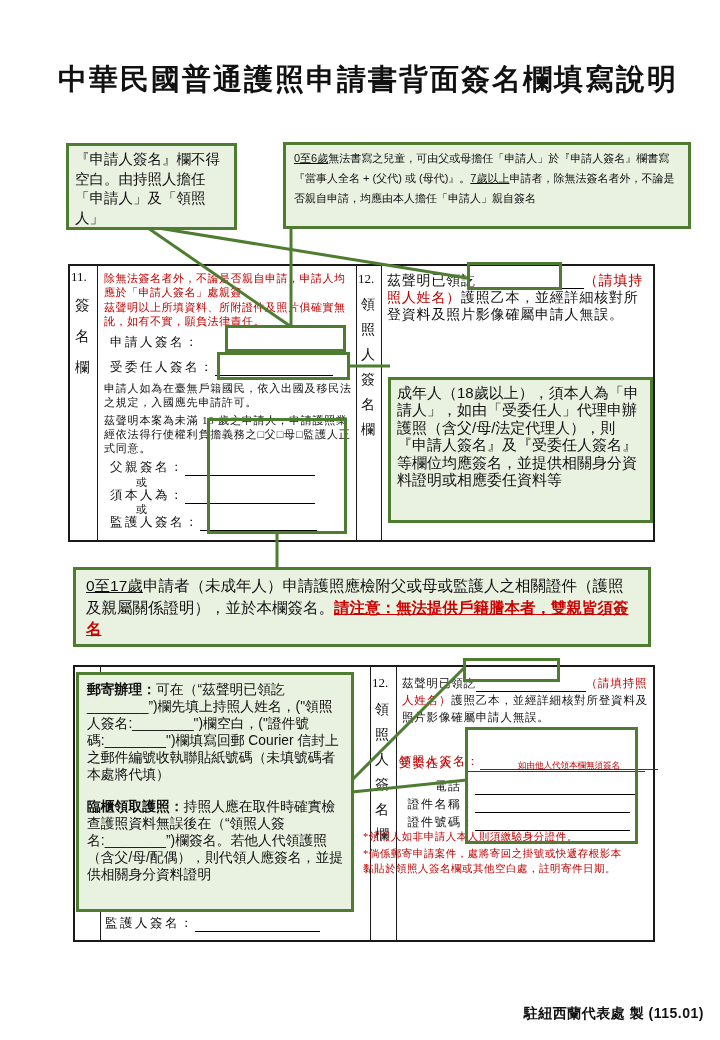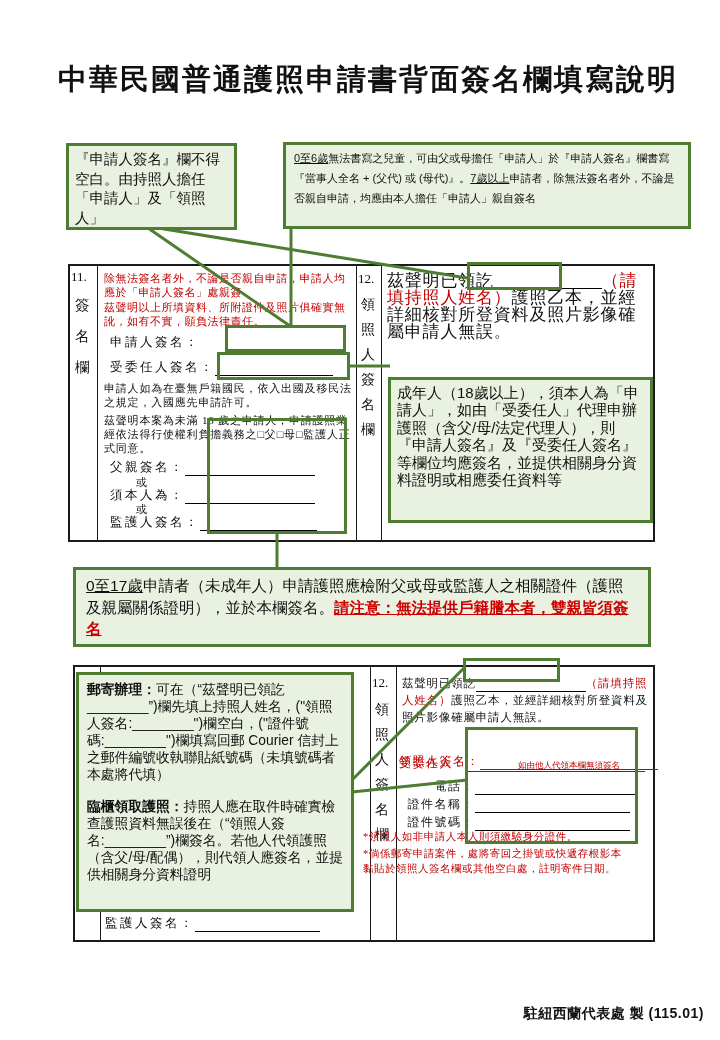--- a/index.html
+++ b/index.html
@@ -68,21 +68,21 @@
       <span>須本人為：</span><span class="blank" style="width:130px;"></span>
     </div>
     <div class="frow" style="left:66px;top:236px;font-size:11px;">或</div>
     <div class="frow" style="left:40px;top:248px;">
       <span>監護人簽名：</span><span class="blank" style="width:117px;"></span>
     </div>
 
     <div class="vlabel" style="left:288px;top:5px;width:22px;font-size:13px;">12.</div>
     <div class="vlabel" style="left:291px;top:26px;width:16px;font-size:14px;line-height:25px;">領照人簽名欄</div>
 
-    <div class="fnote" style="left:317px;top:6px;width:264px;font-size:17px;line-height:17px;letter-spacing:0.8px;font-family:Liberation Serif, serif;">
+    <div class="fnote" style="left:317px;top:6px;width:264px;font-size:14px;line-height:17px;letter-spacing:0.8px;font-family:Liberation Serif, serif;">
       <span>茲聲明已領訖</span><span class="blank" style="width:108px;"></span><span class="rtext">（請填持照人姓名）</span><span>護照乙本，並經詳細核對所登資料及照片影像確屬申請人無誤。</span>
     </div>
     <div class="fnote rtext" style="left:318px;top:208px;font-weight:bold;">件日期。</div>
   </div>
 
   <div class="abs hbox" style="left:225px;top:325px;width:121px;height:27px;"></div>
   <div class="abs hbox" style="left:217px;top:352px;width:133px;height:28px;"></div>
   <div class="abs hbox" style="left:207px;top:418px;width:140px;height:116px;"></div>
   <div class="abs hbox" style="left:467px;top:262px;width:95px;height:28px;"></div>
 

